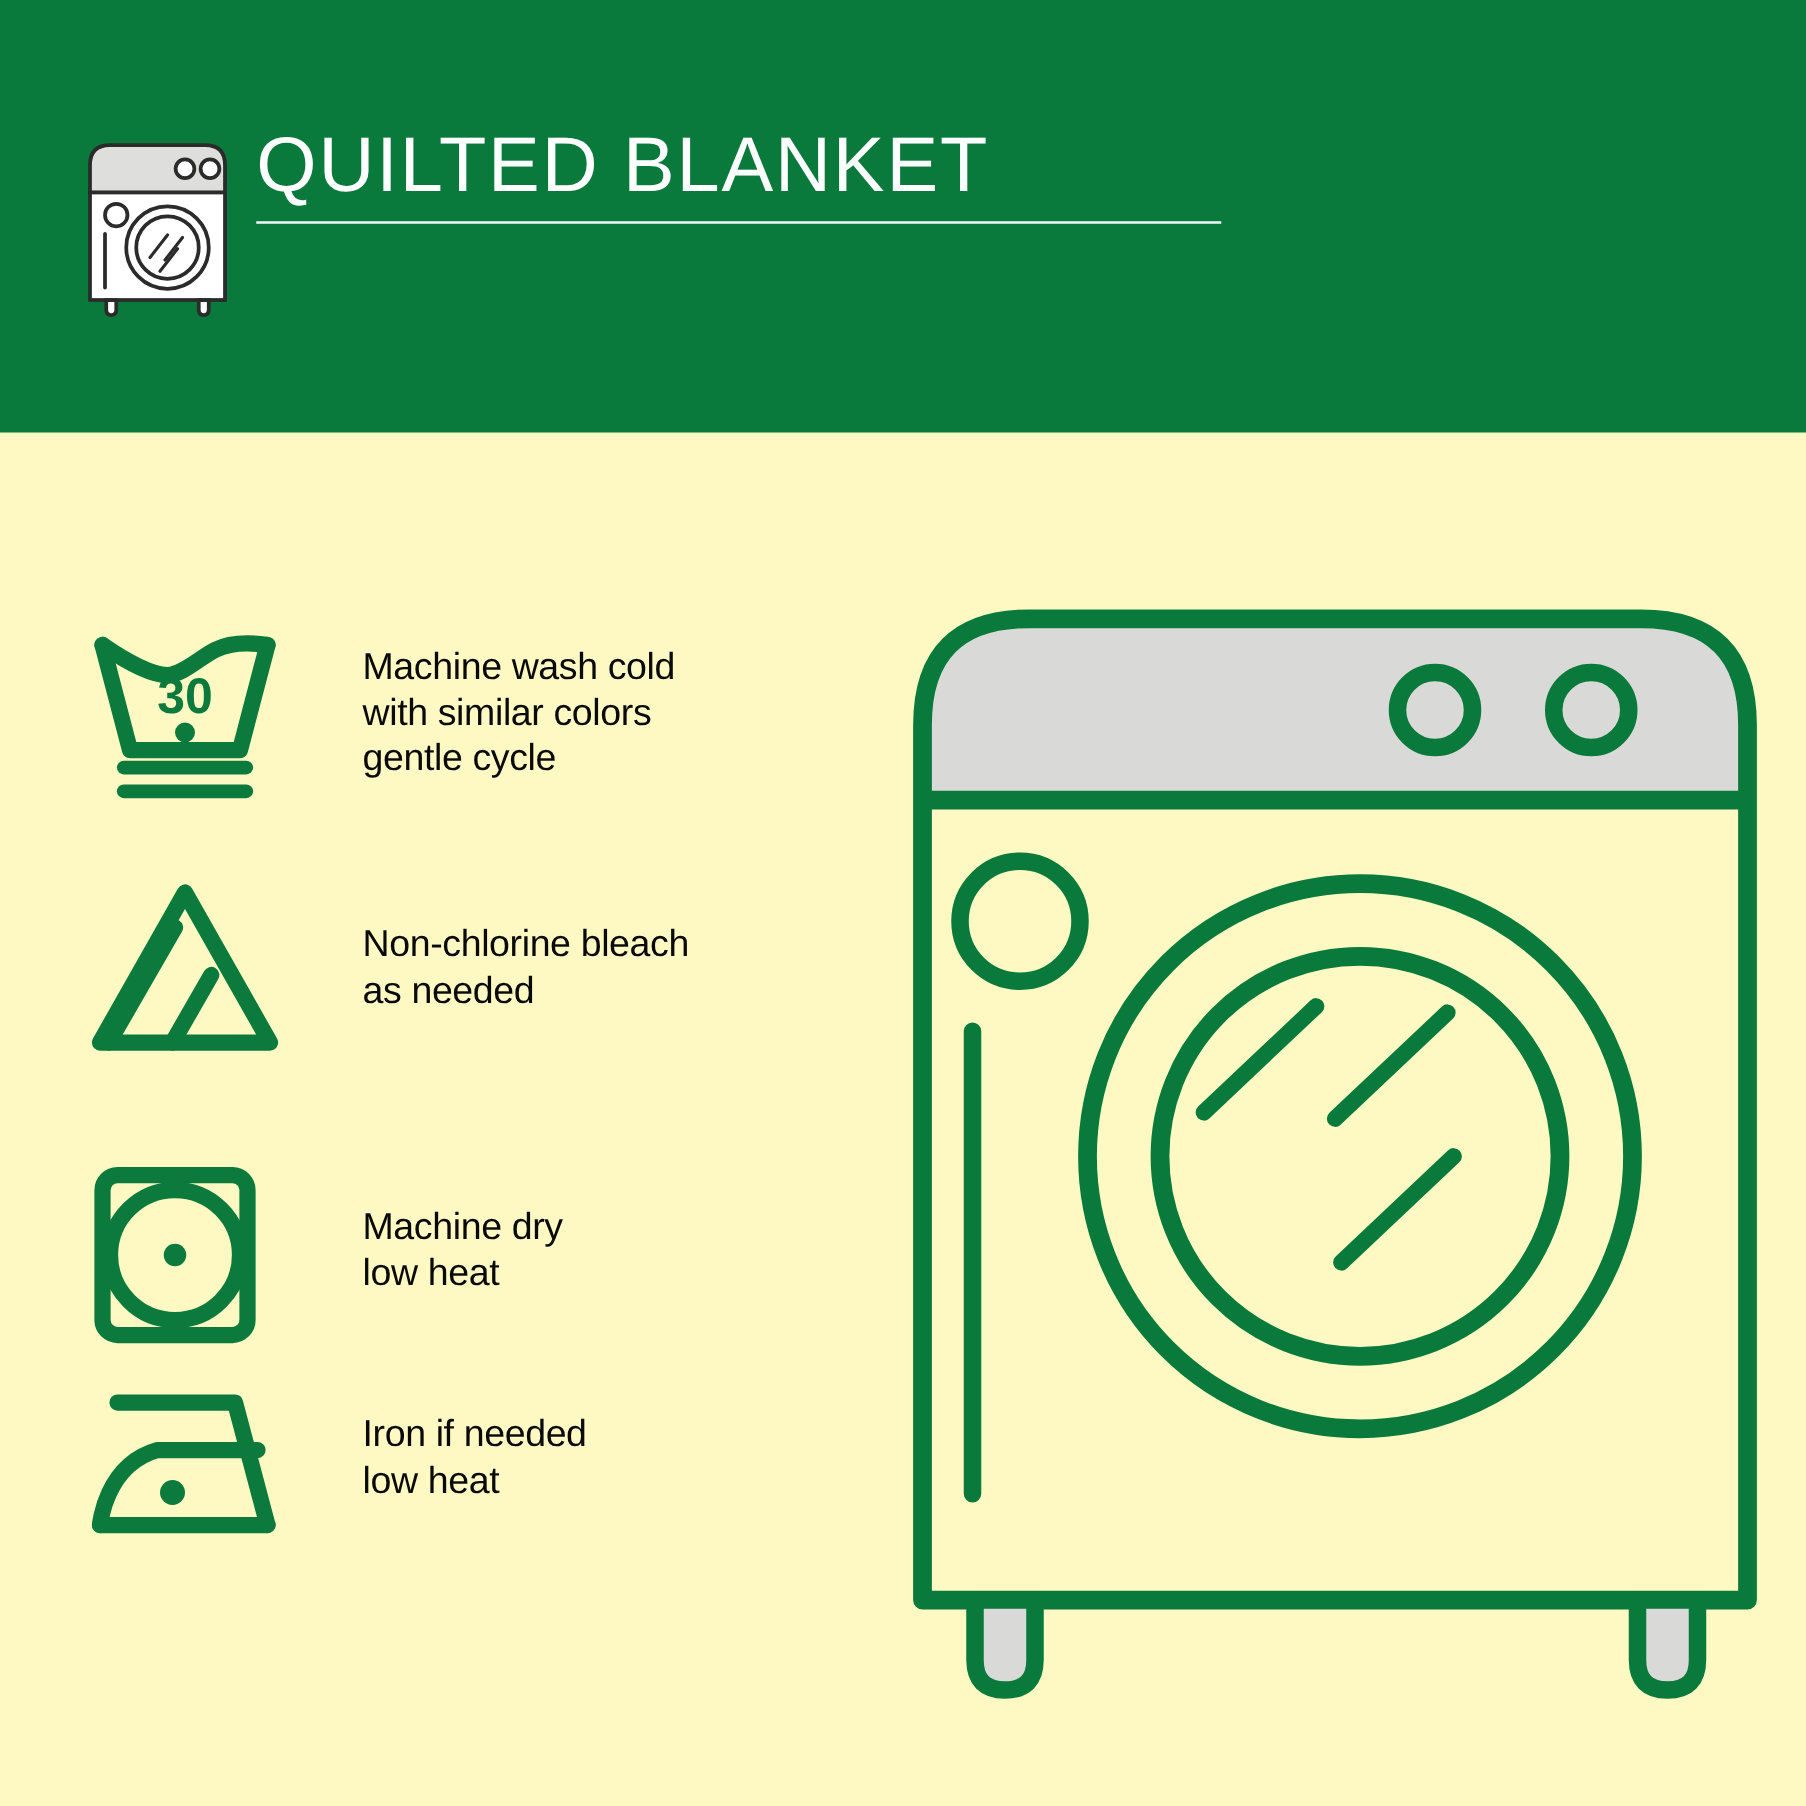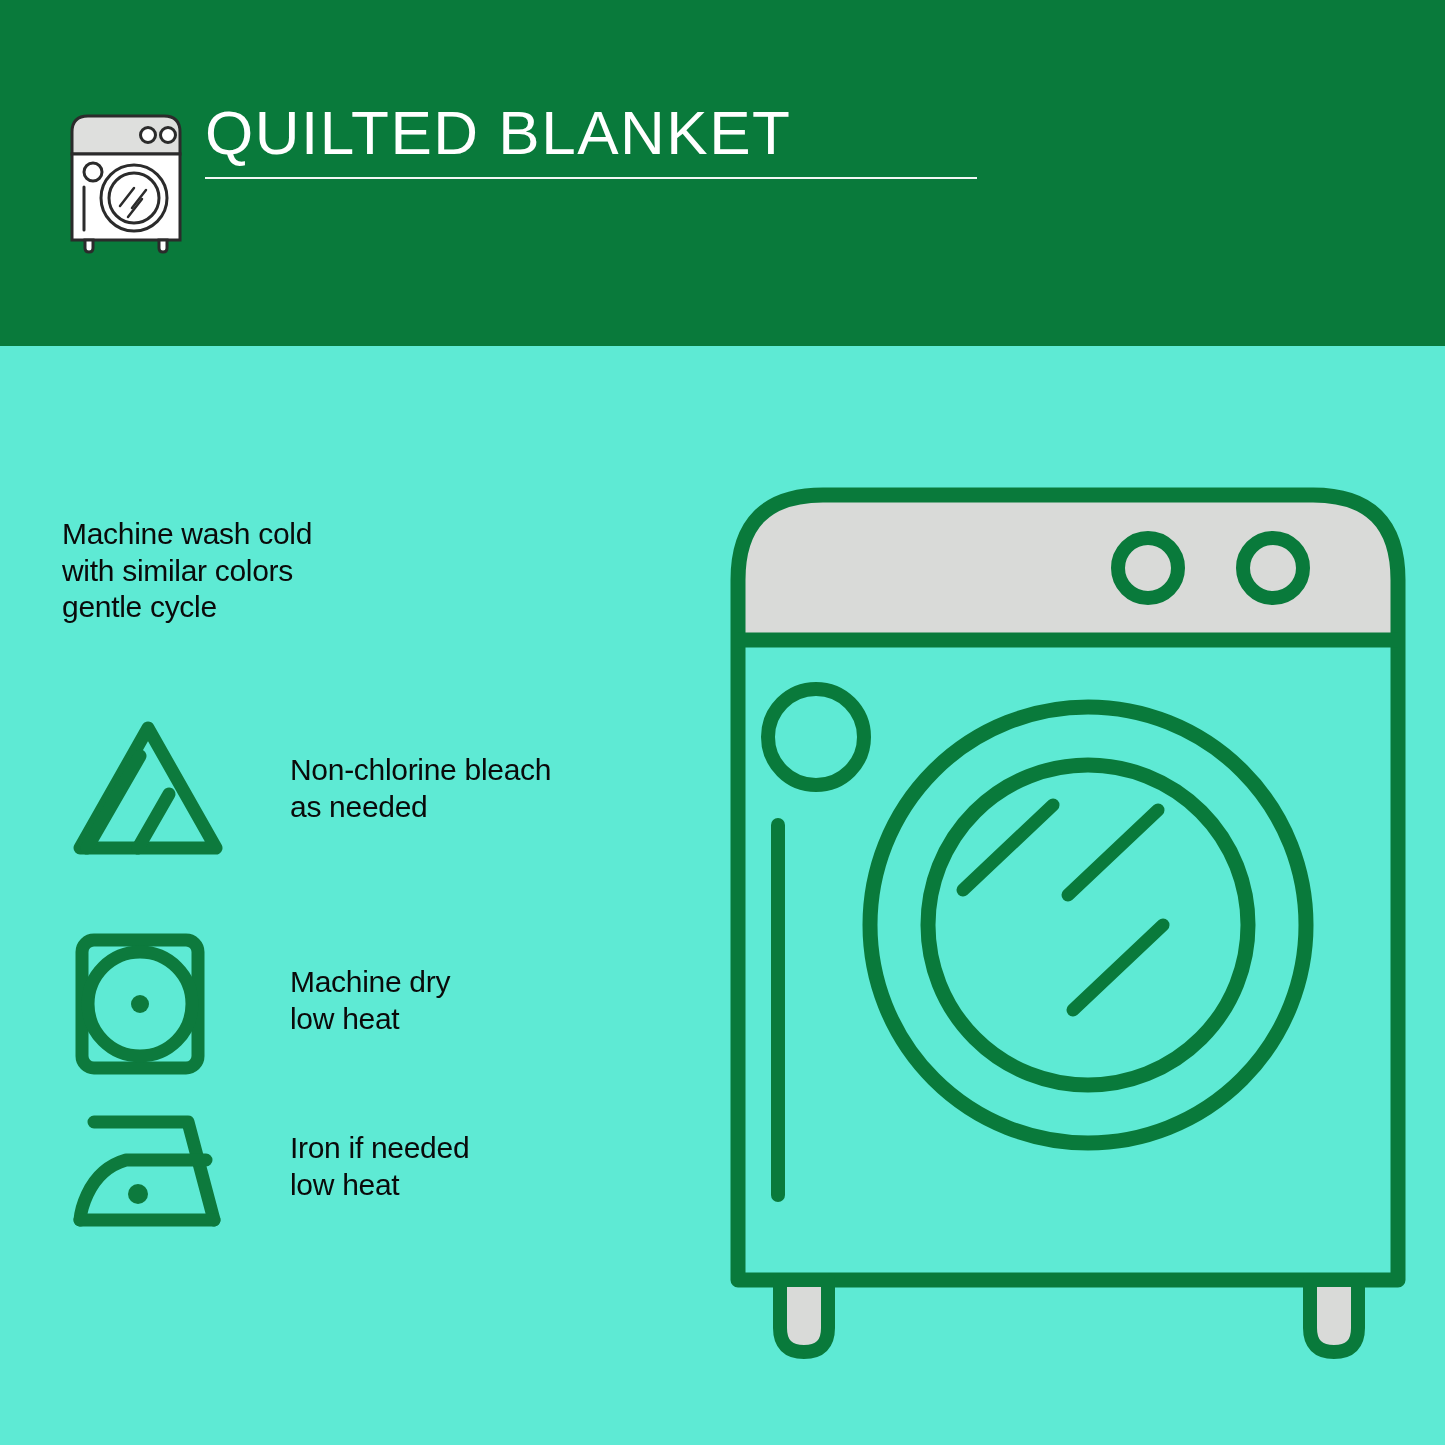--- a/index.html
+++ b/index.html
@@ -9,21 +9,21 @@
     height: 1445px;
     background: #ffffff;
     font-family: "Liberation Sans", sans-serif;
     overflow: hidden;
   }
 
   #poster {
     position: relative;
     width: 1445px;
     height: 1445px;
-    background: #5eead4;
+    background: #fef9c3;
   }
 
   
   .header-band {
     position: absolute;
     left: 0; top: 0;
     width: 1445px;
     height: 346px;
     background: #097a3b;
   }
@@ -82,21 +82,21 @@
 
   .care-row {
     position: absolute;
     left: 0;
     width: 700px;
     height: 190px;
     display: flex;
     align-items: flex-start;
   }
   .care-row[data-row="0"] { top: 150px; }
-  .care-row[data-row="1"] { top: 370px; }
+  .care-row[data-row="1"] { top: 356px; }
   .care-row[data-row="2"] { top: 584px; }
   .care-row[data-row="3"] { top: 752px; }
 
   .care-icon {
     width: 160px;
     margin-left: 68px;
     flex: 0 0 160px;
     display: flex;
     align-items: flex-start;
     justify-content: flex-start;
@@ -161,20 +161,34 @@
     <div class="header-titles">
       <div class="title-main">QUILTED BLANKET</div>
       <div class="title-rule"></div>
     </div>
 
   </div>
 
   <div class="care-list">
 
     <div class="care-row" data-row="0">
+      <div class="care-icon">
+        <svg viewBox="0 0 160 150" width="160" height="150" aria-hidden="true">
+          <g fill="none" stroke="#0d7a3d" stroke-width="13" stroke-linecap="round" stroke-linejoin="round">
+            <path d="M14 20 C34 34 54 44 66 44 C78 44 92 30 104 24 C116 18 132 18 146 20"></path>
+            <path d="M14 20 L36 104 L124 104 L146 20"></path>
+          </g>
+          <g fill="none" stroke="#0d7a3d" stroke-width="11" stroke-linecap="round">
+            <line x1="31" y1="118" x2="129" y2="118"></line>
+            <line x1="31" y1="137" x2="129" y2="137"></line>
+          </g>
+          <text x="80" y="74" text-anchor="middle" font-family="Liberation Sans, sans-serif" font-size="40" font-weight="700" fill="#0d7a3d">30</text>
+          <circle cx="80" cy="90" r="8" fill="#0d7a3d"></circle>
+        </svg>
+      </div>
       <div class="care-text">Machine wash cold
 with similar colors
 gentle cycle</div>
     </div>
 
     <div class="care-row" data-row="1">
       <div class="care-icon">
         <svg viewBox="0 0 160 150" width="160" height="150" aria-hidden="true">
           <g fill="none" stroke="#0d7a3d" stroke-width="13" stroke-linecap="round" stroke-linejoin="round">
             <path d="M80 12 L148 132 L12 132 Z"></path>

